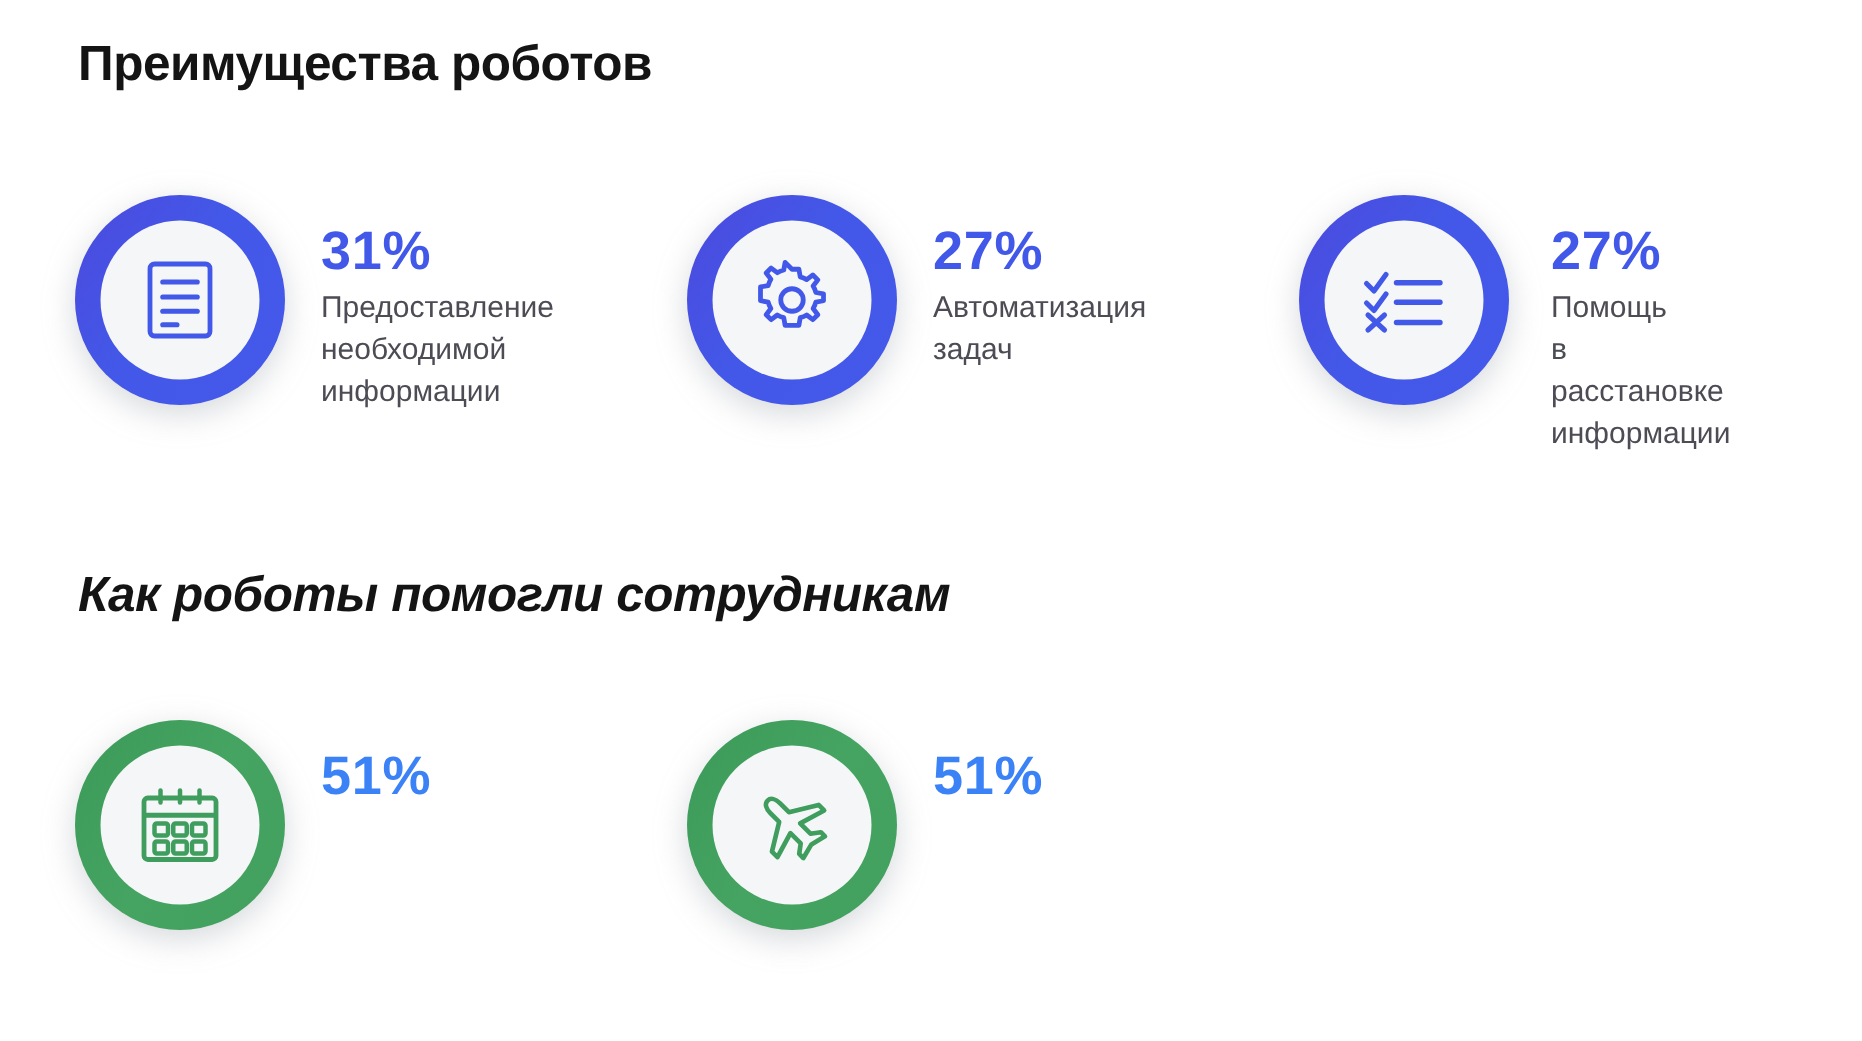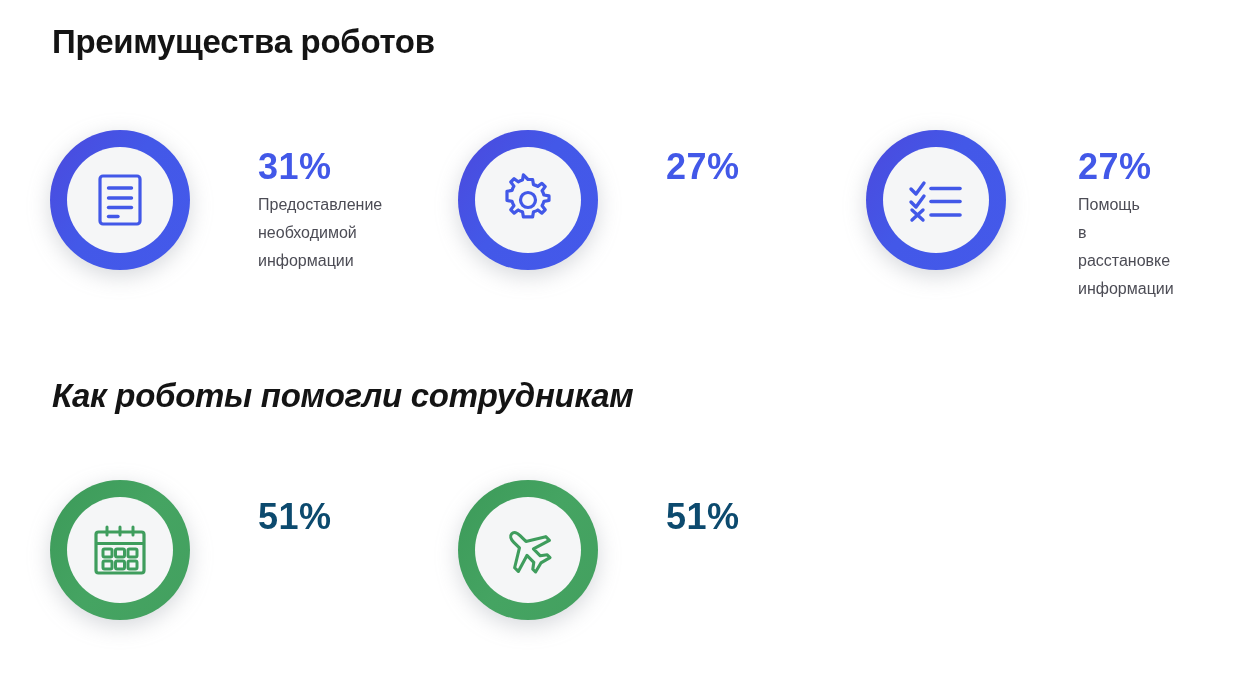--- a/index.html
+++ b/index.html
@@ -16,21 +16,21 @@
     font-weight: bold;
     font-size: 33px;
     line-height: 40px;
     color: #141414;
     letter-spacing: -0.3px;
     white-space: nowrap;
   }
   #title-1 { left: 52px; top: 22px; }
   #title-2 { left: 52px; top: 376px; font-style: italic; }
 
-  .stat { position: absolute; display: flex; align-items: flex-start; gap: 44px; }
+  .stat { position: absolute; display: flex; align-items: flex-start; }
 
   .ring-wrap { position: relative; width: 140px; height: 140px; flex: 0 0 140px; }
   .ring-shadow {
     position: absolute; left: 0; top: 6px; width: 140px; height: 140px;
     border-radius: 50%;
     background: rgba(120,125,140,0.30);
     filter: blur(11px);
   }
   .ring {
     position: absolute; left: 0; top: 0; width: 140px; height: 140px;
@@ -47,23 +47,23 @@
   .ring-inner svg { display: block; }
 
   .stat-text { margin-left: 24px; padding-top: 16px; }
   .pct {
     font-weight: bold;
     font-size: 36px;
     line-height: 42px;
     letter-spacing: 0.5px;
   }
   .pct.blue { color: #4258e8; }
-  .pct.green { color: #0c4a6e; }
+  .pct.green { color: #3b82f6; }
   .label {
-    font-size: 16px;
+    font-size: 20px;
     line-height: 28px;
     color: #4c4c55;
     margin-top: 3px;
     white-space: pre-line;
   }
 
   
   #stat-1 { left: 50px; top: 130px; }
   #stat-2 { left: 458px; top: 130px; }
   #stat-3 { left: 866px; top: 130px; }
@@ -113,20 +113,22 @@
             <svg width="54" height="54" viewBox="0 0 54 54" fill="none">
               <path d="M27 6.5 l4.6 0 0.9 5.1 a16 16 0 0 1 4.3 1.8 l4.1-3.1 3.3 3.3 -3.1 4.1 a16 16 0 0 1 1.8 4.3 l5.1 0.9 0 4.6 -5.1 0.9 a16 16 0 0 1 -1.8 4.3 l3.1 4.1 -3.3 3.3 -4.1-3.1 a16 16 0 0 1 -4.3 1.8 l-0.9 5.1 -4.6 0 -4.6 0 -0.9-5.1 a16 16 0 0 1 -4.3-1.8 l-4.1 3.1 -3.3-3.3 3.1-4.1 a16 16 0 0 1 -1.8-4.3 l-5.1-0.9 0-4.6 0-4.6 5.1-0.9 a16 16 0 0 1 1.8-4.3 l-3.1-4.1 3.3-3.3 4.1 3.1 a16 16 0 0 1 4.3-1.8 l0.9-5.1 z" stroke="#4258e8" stroke-width="3.2" stroke-linejoin="round"></path>
               <circle cx="27" cy="27" r="7.5" stroke="#4258e8" stroke-width="3.2"></circle>
             </svg>
           </span>
         </div>
       </div>
     </div>
     <div class="stat-text">
       <div class="pct blue">27%</div>
+      <div class="label">Автоматизация
+задач</div>
     </div>
   </div>
 
   <div class="stat" id="stat-3">
     <div class="ring-wrap">
       <div class="ring-shadow"></div>
       <div class="ring blue">
         <div class="ring-inner">
           <span>
             <svg width="56" height="48" viewBox="0 0 56 48" fill="none">

